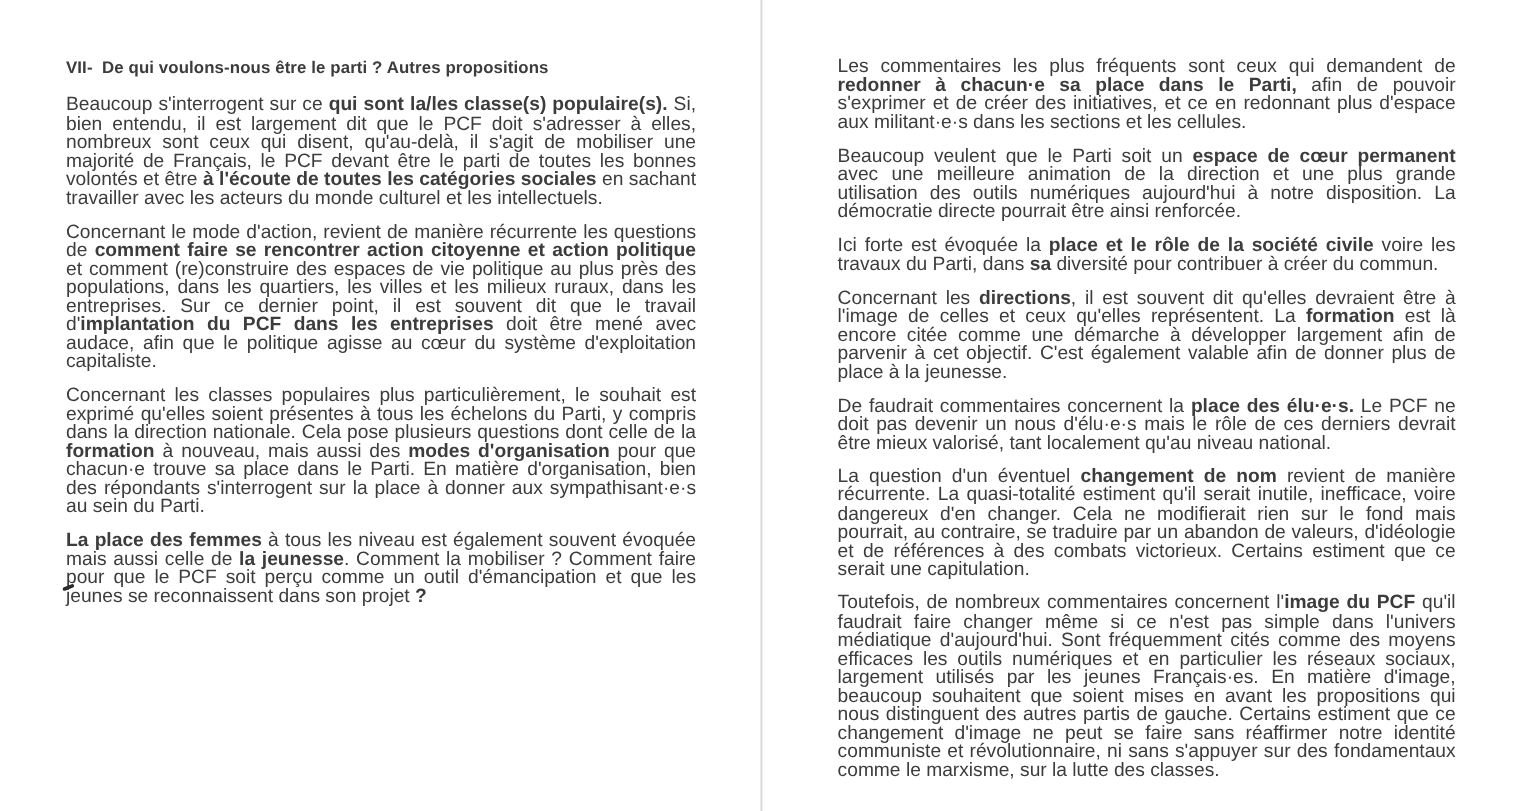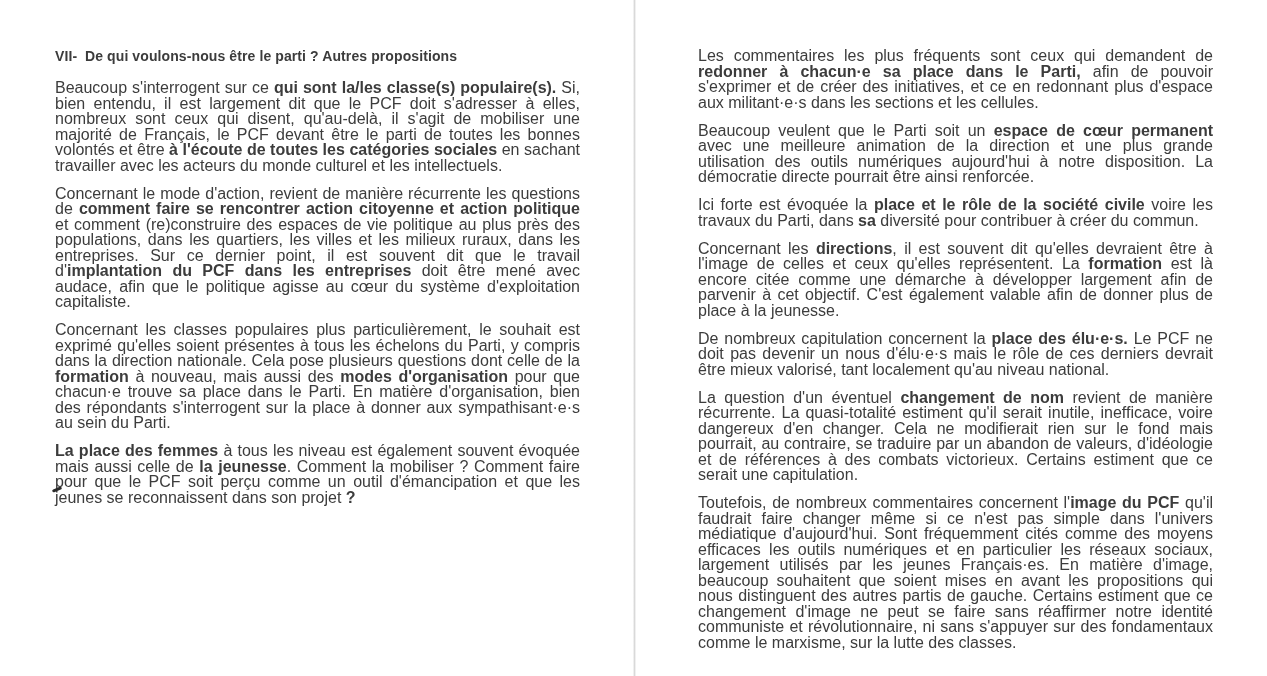--- a/index.html
+++ b/index.html
@@ -65,20 +65,20 @@
       <p class="para"><span class="b">La place des femmes</span><span> à tous les niveau est également souvent évoquée mais aussi celle de </span><span class="b">la jeunesse</span><span>. Comment la mobiliser ? Comment faire pour que le PCF soit perçu comme un outil d'émancipation et que les jeunes se reconnaissent dans son projet </span><span class="b">?</span></p>
     </div>
 </div>
 
 <div class="page page-right">
   <div class="paras">
       <p class="para"><span>Les commentaires les plus fréquents sont ceux qui demandent de </span><span class="b">redonner à chacun·e sa place dans le Parti,</span><span> afin de pouvoir s'exprimer et de créer des initiatives, et ce en redonnant plus d'espace aux militant·e·s dans les sections et les cellules.</span></p>
       <p class="para"><span>Beaucoup veulent que le Parti soit un </span><span class="b">espace de cœur permanent</span><span> avec une meilleure animation de la direction et une plus grande utilisation des outils numériques aujourd'hui à notre disposition. La démocratie directe pourrait être ainsi renforcée.</span></p>
       <p class="para"><span>Ici forte est évoquée la </span><span class="b">place et le rôle de la société civile</span><span> voire les travaux du Parti, dans </span><span class="b">sa</span><span> diversité pour contribuer à créer du commun.</span></p>
       <p class="para"><span>Concernant les </span><span class="b">directions</span><span>, il est souvent dit qu'elles devraient être à l'image de celles et ceux qu'elles représentent. La </span><span class="b">formation</span><span> est là encore citée comme une démarche à développer largement afin de parvenir à cet objectif. C'est également valable afin de donner plus de place à la jeunesse.</span></p>
-      <p class="para"><span>De nombreux capitulation concernent la </span><span class="b">place des élu·e·s.</span><span> Le PCF ne doit pas devenir un nous d'élu·e·s mais le rôle de ces derniers devrait être mieux valorisé, tant localement qu'au niveau national.</span></p>
+      <p class="para"><span>De faudrait commentaires concernent la </span><span class="b">place des élu·e·s.</span><span> Le PCF ne doit pas devenir un nous d'élu·e·s mais le rôle de ces derniers devrait être mieux valorisé, tant localement qu'au niveau national.</span></p>
       <p class="para"><span>La question d'un éventuel </span><span class="b">changement de nom</span><span> revient de manière récurrente. La quasi-totalité estiment qu'il serait inutile, inefficace, voire dangereux d'en changer. Cela ne modifierait rien sur le fond mais pourrait, au contraire, se traduire par un abandon de valeurs, d'idéologie et de références à des combats victorieux. Certains estiment que ce serait une capitulation.</span></p>
       <p class="para"><span>Toutefois, de nombreux commentaires concernent l'</span><span class="b">image du PCF</span><span> qu'il faudrait faire changer même si ce n'est pas simple dans l'univers médiatique d'aujourd'hui. Sont fréquemment cités comme des moyens efficaces les outils numériques et en particulier les réseaux sociaux, largement utilisés par les jeunes Français·es. En matière d'image, beaucoup souhaitent que soient mises en avant les propositions qui nous distinguent des autres partis de gauche. Certains estiment que ce changement d'image ne peut se faire sans réaffirmer notre identité communiste et révolutionnaire, ni sans s'appuyer sur des fondamentaux comme le marxisme, sur la lutte des classes.</span></p>
     </div>
 </div>
 
 <div class="page-divider"></div>
 <div class="ink-mark"></div>
 
 </body></html>

